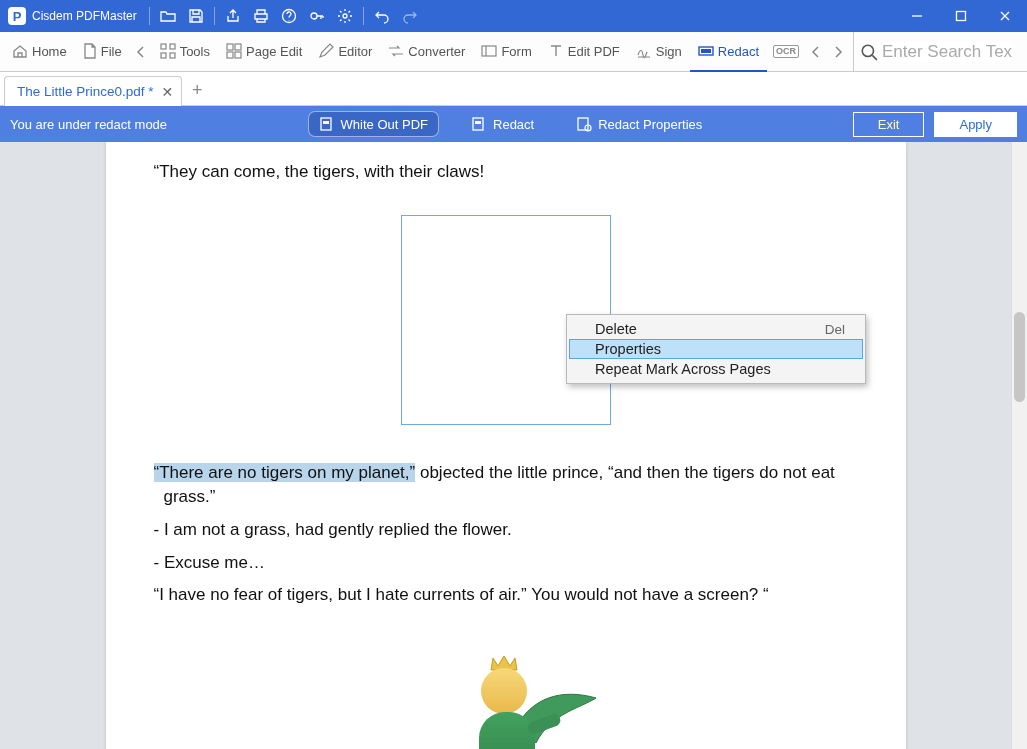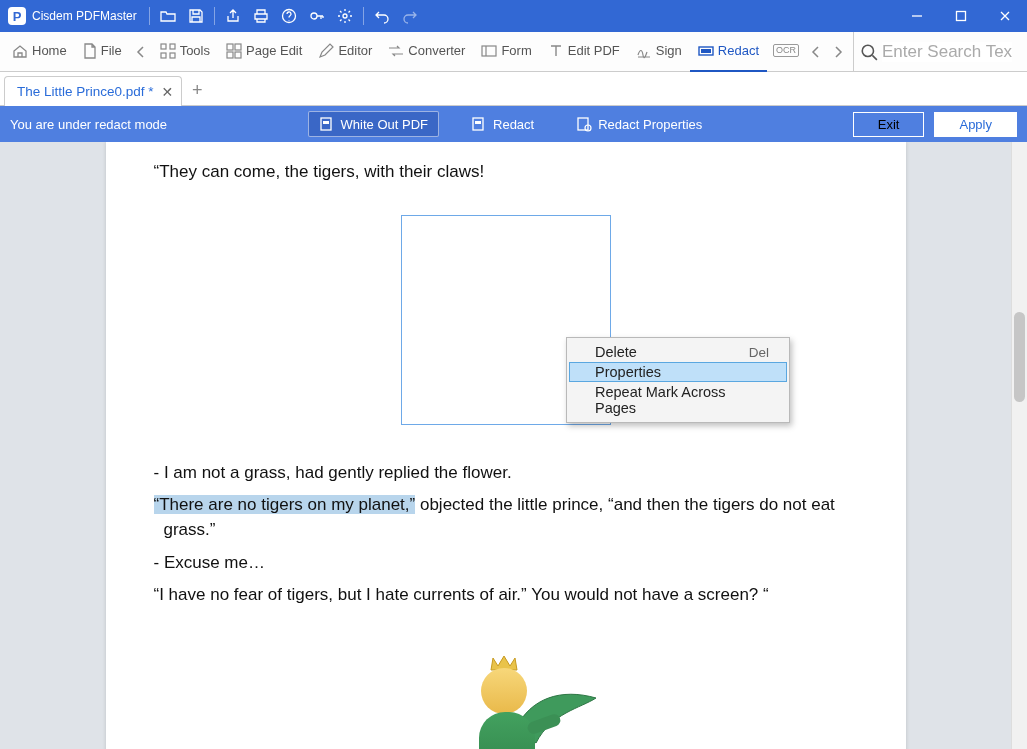--- a/index.html
+++ b/index.html
@@ -10,60 +10,60 @@
   .titlebar .appicon { width: 18px; height: 18px; margin: 0 6px 0 8px; background:#fff; border-radius:4px; display:flex; align-items:center; justify-content:center; color:#3268d4; font-weight:bold; font-size:13px;}
   .titlebar .titletext { padding-right:8px; }
   .titlebar .sep { width:1px; height:18px; background: rgba(255,255,255,.4); margin:0 4px;}
   .titlebar .tbtn { width:28px; height:32px; display:flex; align-items:center; justify-content:center; cursor:pointer; }
   .titlebar .tbtn svg { stroke:#fff; fill:none; }
   .titlebar .spacer { flex:1; }
   .winbtn { width:44px; height:32px; display:flex; align-items:center; justify-content:center; cursor:pointer;}
   .winbtn svg { stroke:#fff; fill:none;}
 
   
-  .toolbar { height: 40px; border-bottom: 1px solid #ccc; display:flex; align-items:center; padding: 0 4px; font-size:13px; color:#555; background:#fdfdfd;}
+  .toolbar { height: 40px; border-bottom: 1px solid #ccc; display:flex; align-items:flex-start; padding: 0 4px; font-size:13px; color:#555; background:#fdfdfd;}
   .tool { display:flex; align-items:center; gap:4px; padding: 4px 8px; cursor:pointer; border-bottom:2px solid transparent; height:40px;}
   .tool.active { color:#1f57c3; border-bottom:2px solid #1f57c3; }
   .tool svg { stroke:#888; fill:none; }
   .tool.active svg { stroke:#1f57c3; }
   .navarrow { width:22px; display:flex; align-items:center; justify-content:center; color:#888; cursor:pointer; height:40px;}
   .searchwrap { flex:0 0 150px; margin-left:4px; display:flex; align-items:center; border-left:1px solid #ccc; padding-left:6px; height:40px;}
   .searchwrap input { border:none; outline:none; font-size:17px; width:130px; color:#333;}
   .searchwrap input::placeholder{color:#aaa;}
   .searchicon { width:18px; height:18px; stroke:#555; fill:none; margin-right:4px;}
-  .ocrcap { font-size:9px; border:1px solid #999; padding:1px 2px; border-radius:2px; color:#888; letter-spacing:0; display:inline-block; line-height:1;}
+  .ocrcap { font-size:9px; border:1px solid #999; padding:1px 2px; border-radius:2px; color:#888; letter-spacing:0; display:inline-block; line-height:1;font-weight:bold;}
 
   
   .tabrow { height:34px; background:#fff; border-bottom:1px solid #ccc; display:flex; align-items:flex-end; padding-left:4px;}
   .doctab { height:30px; border:1px solid #ccc; border-bottom:none; border-top-left-radius:4px; border-top-right-radius:4px; padding:0 8px 0 12px; display:flex; align-items:center; font-size:13.5px; color:#2a6cd9; background:#fff; gap:8px; position:relative; top:1px;}
   .doctab .closex { color:#666; font-size:14px; cursor:pointer;}
   .addtab { width:30px; height:30px; display:flex; align-items:center; justify-content:center; color:#888; font-size:18px; cursor:pointer;}
 
   
   .modebar { height:36px; background:#4f7fe0; color:#fff; display:flex; align-items:center; padding:0 10px; font-size:13px;}
   .modebar .left { flex:0 0 auto; }
   .modebar .center { flex:1; display:flex; justify-content:center; gap:22px; align-items:center;}
-  .modebar .mbtn { display:flex; align-items:center; gap:6px; padding:4px 10px; border-radius:2px; cursor:pointer;}
+  .modebar .mbtn { display:flex; align-items:center; gap:6px; padding:4px 10px; border-radius:7px; cursor:pointer;}
   .modebar .mbtn.active { background:#3a67c6; border:1px solid rgba(255,255,255,.5);}
   .modebar .right { display:flex; gap:10px; align-items:center;}
-  .obtn { border:1px solid #fff; background:transparent; color:#000000; padding:4px 24px; font-size:13px; cursor:pointer;}
+  .obtn { border:1px solid #fff; background:transparent; color:#fef9c3; padding:4px 24px; font-size:13px; cursor:pointer;}
   .obtn.solid { background:#fff; color:#2a6cd9;}
 
   
   .workspace { position:absolute; top:142px; left:0; right:0; bottom:0; background:#dfe3e8; display:flex;}
   .page { background:#fff; margin:0 auto; width:800px; min-height:900px; padding:10px 48px 40px 48px; box-shadow:0 0 4px rgba(0,0,0,.15); font-family: Georgia, 'Times New Roman', serif; font-size:17px; color:#111; line-height:1.45; position:relative;}
   .page p { margin: 8px 0;}
   .whitebox { width:210px; height:210px; border:1px solid #6ea9e8; margin:30px auto 36px auto;}
   .highlight { background:#b8d5ec;}
   .scrollcol { width:16px; background:#f1f1f1; border-left:1px solid #ddd; position:relative;}
   .scrollthumb { position:absolute; left:2px; right:2px; top:170px; height:90px; background:#c6c6c6; border-radius:6px;}
   .pagewrap { flex:1; overflow:hidden; display:flex; justify-content:center;}
 
   
-  .ctxmenu { position:absolute; left:566px; top:337px; width:224px; background:#f4f4f4; border:1px solid #b9b9b9; box-shadow:2px 3px 6px rgba(0,0,0,.25); font-size:14.5px; padding:4px 2px; z-index:50;}
+  .ctxmenu { position:absolute; left:566px; top:314px; width:300px; background:#f4f4f4; border:1px solid #b9b9b9; box-shadow:2px 3px 6px rgba(0,0,0,.25); font-size:14.5px; padding:4px 2px; z-index:50;}
   .ctxitem { padding:2px 18px 2px 26px; display:flex; justify-content:space-between; align-items:center; cursor:pointer; color:#222;}
   .ctxitem.hover { background:#bfe0f9; border:1px solid #5aa7e0; padding:1px 17px 1px 25px;}
   .ctxshort { color:#666; font-size:13.5px;}
 
   
   .illus { width:210px; height:230px; margin:30px auto 0 auto; position:relative;}
   .crown{ position:absolute; left:88px; top:18px; width:30px; height:16px; }
   .head { position:absolute; left:80px; top:30px; width:46px; height:46px; border-radius:50%; background:linear-gradient(#f7d77a,#e9b94a);}
   .body { position:absolute; left:78px; top:74px; width:56px; height:80px; background:linear-gradient(#43a15f,#2d7e46); border-radius:26px 26px 12px 12px;}
   .arm { position:absolute; left:126px; top:80px; width:34px; height:12px; background:#3b9055; border-radius:6px; transform:rotate(-20deg);}
@@ -277,24 +277,24 @@
     <button class="obtn">Exit</button>
     <button class="obtn solid">Apply</button>
   </div>
 </div>
 
 <div class="workspace">
   <div class="pagewrap">
     <div class="page">
       <p>“They can come, the tigers, with their claws!</p>
       <div class="whitebox"></div>
-      <p>- I am not a grass, had gently replied the flower.</p>
       <p style="text-indent:-10px; padding-left:10px;">
         <span class="highlight">“There are no tigers on my planet,”</span><span> objected the little prince, “and then the tigers do not eat grass.”</span>
       </p>
+      <p>- I am not a grass, had gently replied the flower.</p>
       <p>- Excuse me…</p>
       <p>“I have no fear of tigers, but I hate currents of air.” You would not have a screen? “</p>
       <div class="illus">
         <svg class="scarf" viewBox="0 0 90 60">
             <path d="M5 40 C 20 10, 50 0, 85 10 C 70 20, 40 25, 25 55 Z" fill="#3f9a5c" stroke="#2d7644" stroke-width="1"></path>
           </svg>
         <svg class="crown" viewBox="0 0 30 16">
             <path d="M2 14 L4 2 L9 10 L15 0 L21 10 L26 2 L28 14 Z" fill="#e9c34a" stroke="#c79a20"></path>
           </svg>
         <div class="head"></div>

